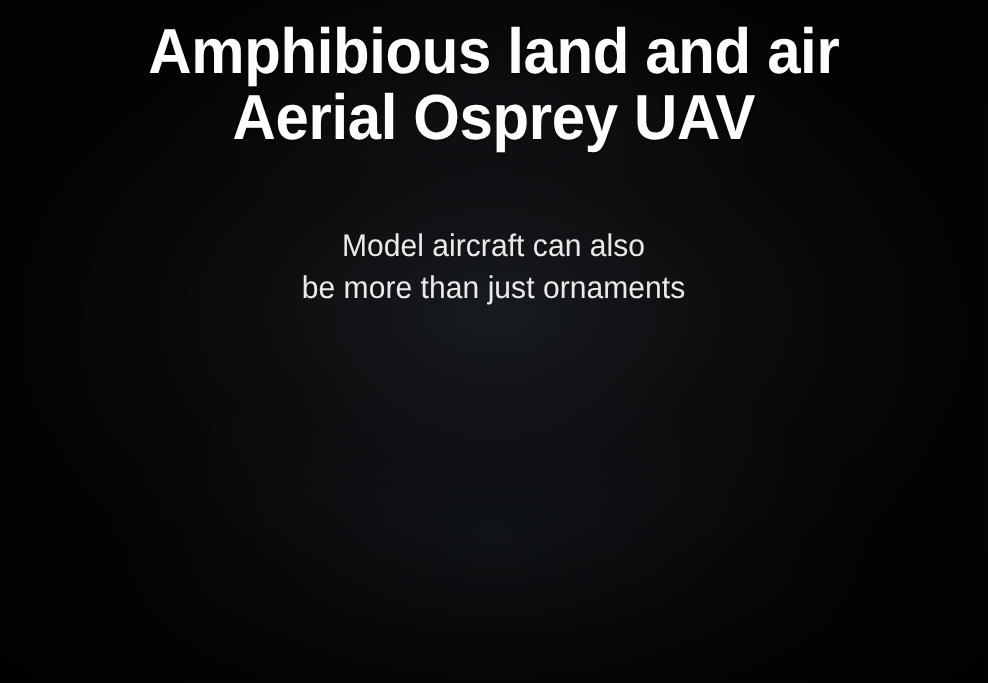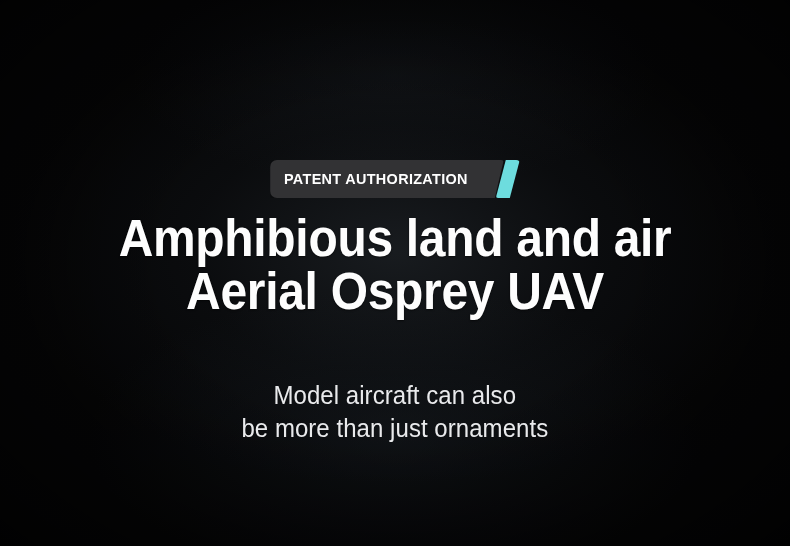--- a/index.html
+++ b/index.html
@@ -166,26 +166,20 @@
 
 <div id="hero-banner">
 
   <div class="glow glow-center"></div>
   <div class="glow glow-lower"></div>
   <div class="glow glow-top"></div>
   <div class="vignette"></div>
 
   <div id="content-stack">
 
-    <div id="badge-wrap">
-      <div class="badge-plate">
-        <span class="badge-label">PATENT AUTHORIZATION</span>
-      </div>
-      <div class="badge-accent"></div>
-    </div>
 
     <h1 id="headline">
       <span class="tline">Amphibious land and air</span>
       <span class="tline">Aerial Osprey UAV</span>
     </h1>
 
     <div id="subheadline">
       <span class="sline">Model aircraft can also</span>
       <span class="sline">be more than just ornaments</span>
     </div>

